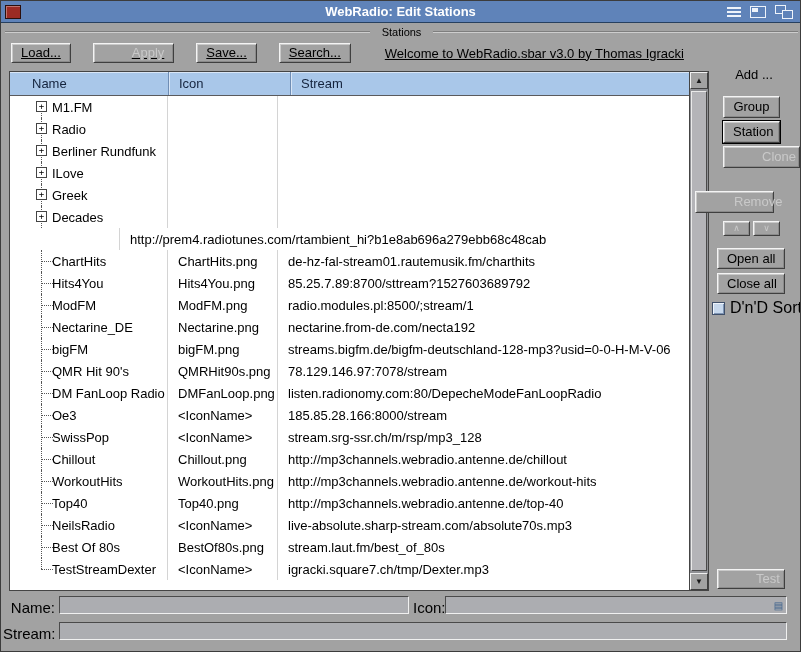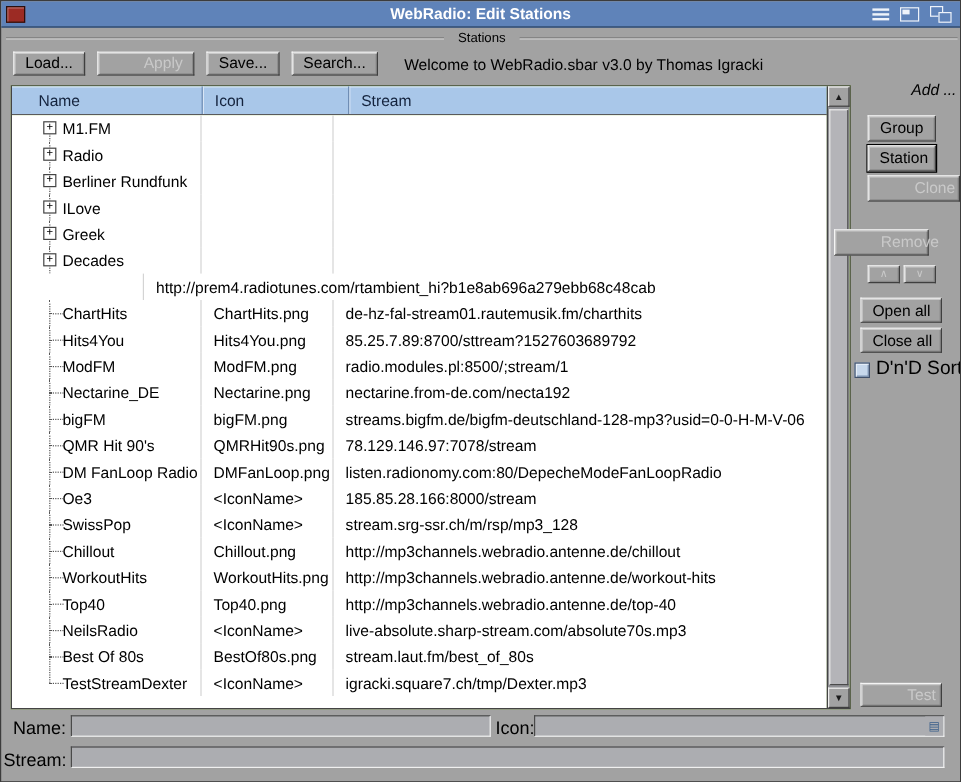--- a/index.html
+++ b/index.html
@@ -31,21 +31,21 @@
     border:1px solid #eef3fa; background:#5f83b9; }
 
   
   .tabrow { position:absolute; left:4px; top:23px; width:793px; height:15px;
     display:flex; align-items:center; }
   .tabrow .line { flex:1; height:0; border-top:1px solid #7e7e7e; border-bottom:1px solid #cdcdcd; }
   .tab-label { padding:0 12px; font-size:11px; }
 
   
   .toolbar { position:absolute; left:10px; top:41px; right:8px; height:22px;
-    display:flex; align-items:center; gap:10px; }
+    display:flex; align-items:center; gap:22px;text-decoration:underline; }
   .btn { background:#a2a2a2; border:1px solid; border-color:#f4f4f4 #3f3f3f #3f3f3f #f4f4f4;
     box-shadow: inset 1px 1px 0 #c9c9c9, inset -1px -1px 0 #8a8a8a;
     padding:1px 9px 2px; font-size:13px; white-space:nowrap; text-align:center;
     font-family:"Liberation Sans",sans-serif; color:#000; }
   .btn.disabled { color:#c9c9c9;padding-left:38px; }
   .welcome { margin-left:12px; white-space:nowrap; }
 
   
   .listbox { position:absolute; left:8px; top:70px; width:700px; height:520px;
     border:1px solid #444; background:#bef264; display:flex; }
@@ -77,21 +77,21 @@
     display:flex; flex-direction:column; }
   .sc-btn { height:17px; flex:none; background:#a2a2a2; border:1px solid;
     border-color:#f0f0f0 #3f3f3f #3f3f3f #f0f0f0; display:flex; align-items:center;
     justify-content:center; font-size:8px; color:#1a1a1a; }
   .sc-track { flex:1; position:relative; }
   .sc-thumb { position:absolute; left:1px; right:1px; top:2px; bottom:2px; background:#b4b4b8;
     border:1px solid; border-color:#eaeaea #4a4a4a #4a4a4a #eaeaea; }
 
   
   .p-abs { position:absolute; }
-  .add-label { left:710px; top:66px; width:86px; text-align:right;font-style:italic; }
+  .add-label { left:710px; top:66px; width:86px; text-align:center; }
   .pbtn { position:absolute; height:22px; }
   #btn-group   { left:722px; top:95px;  width:57px; }
   #btn-station { left:722px; top:120px; width:57px; box-shadow:0 0 0 1px #000, inset 1px 1px 0 #c9c9c9, inset -1px -1px 0 #8a8a8a; }
   #btn-clone   { left:722px; top:145px; width:77px; }
   #btn-remove  { left:694px; top:190px; width:79px; }
   .updown { position:absolute; left:722px; top:220px; display:flex; gap:3px; }
   .updown .btn { width:27px; height:15px; padding:0; font-size:9px; line-height:13px; }
   #btn-openall  { left:716px; top:247px; width:68px; height:21px; }
   #btn-closeall { left:716px; top:272px; width:68px; height:21px; }
   .dnd-row { position:absolute; left:711px; top:298px; display:flex; align-items:center; gap:5px; }

